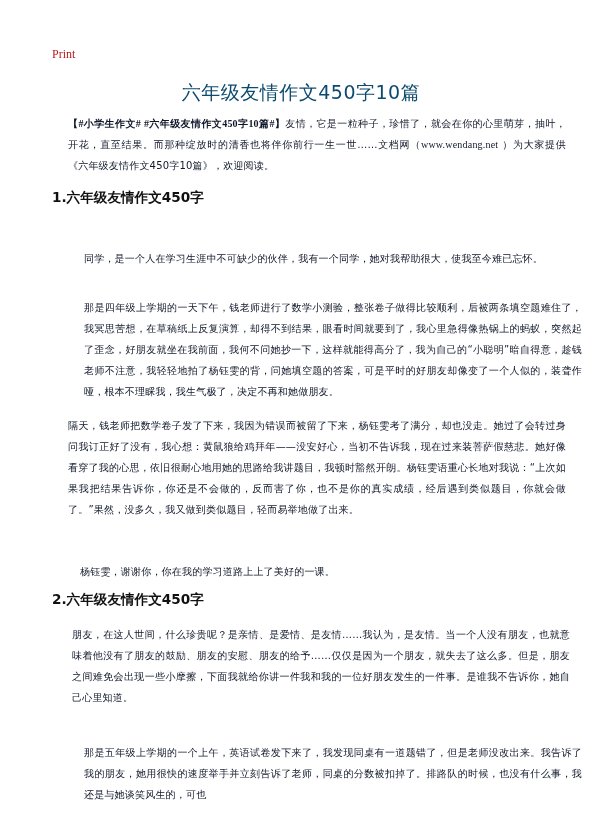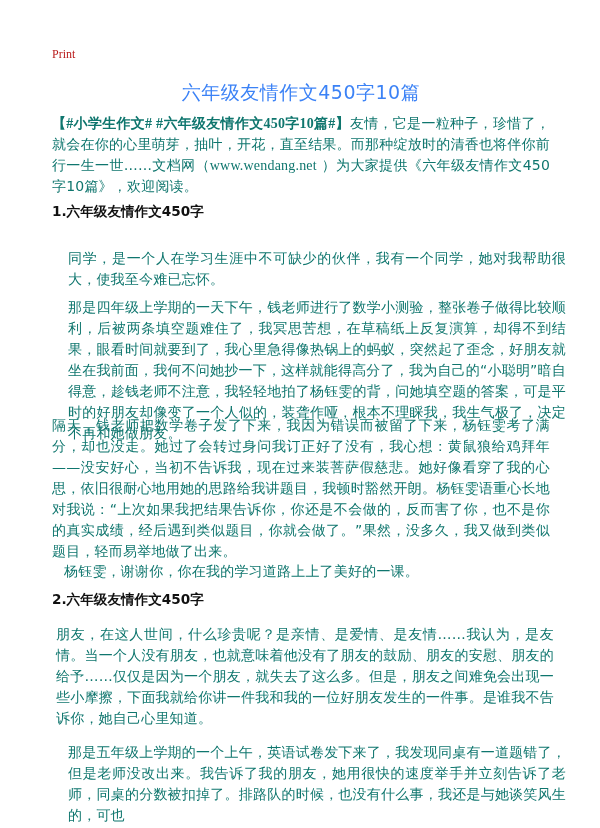--- a/index.html
+++ b/index.html
@@ -9,26 +9,26 @@
       color: #1a1a1a;
     }
     .page { position: absolute; left: 52px; top: 0; width: 498px; }
     .print-label {
       position: absolute; left: 0; top: 47px;
       font-family: "Liberation Serif", "DejaVu Serif", serif;
       font-size: 12px; color: #b91c1c;
     }
     .doc-title {
       position: absolute; left: 0; width: 498px; top: 80px;
-      text-align: center; font-size: 19px; color: #3b82f6; font-weight: normal;
+      text-align: center; font-size: 19px; color: #0c4a6e; font-weight: normal;
       letter-spacing: 0.5px;
     }
     .para {
-      position: absolute; left: 0; width: 498px;
-      font-size: 14px; line-height: 21px; color: #0f766e;
+      position: absolute; left: 16px; width: 498px;
+      font-size: 10px; line-height: 21px; color: #0f172a;
       text-align: justify; text-justify: inter-ideograph; word-break: break-all;
       letter-spacing: 0.2px;
     }
     .tag { font-family: "Liberation Serif", "DejaVu Serif", serif; font-weight: bold; }
     .url { font-family: "Liberation Serif", "DejaVu Serif", serif; }
     .section-heading {
       position: absolute; left: 0; width: 498px;
       font-size: 13.6px; font-weight: bold; color: #111;
       font-family: "DejaVu Sans", "Liberation Sans", sans-serif;
     }
@@ -39,21 +39,21 @@
 <div class="page">
 
   <div class="print-label">Print</div>
 
   <h1 class="doc-title" style="margin:0;">六年级友情作文450字10篇</h1>
 
   <p class="para" style="top:113px; margin:0;">
     <span class="tag">【#小学生作文# #六年级友情作文450字10篇#】</span><span>友情，它是一粒种子，珍惜了，就会在你的心里萌芽，抽叶，开花，直至结果。而那种绽放时的清香也将伴你前行一生一世……文档网（</span><span class="url">www.wendang.net</span><span> ）为大家提供《六年级友情作文450字10篇》，欢迎阅读。</span>
   </p>
 
-  <div class="section-heading" style="top:203px;">1.六年级友情作文450字</div>
+  <div class="section-heading" style="top:189px;">1.六年级友情作文450字</div>
 
   <p class="para" style="top:232px; margin:16px;">同学，是一个人在学习生涯中不可缺少的伙伴，我有一个同学，她对我帮助很大，使我至今难已忘怀。</p>
 
   <p class="para" style="top:281px; margin:16px;">那是四年级上学期的一天下午，钱老师进行了数学小测验，整张卷子做得比较顺利，后被两条填空题难住了，我冥思苦想，在草稿纸上反复演算，却得不到结果，眼看时间就要到了，我心里急得像热锅上的蚂蚁，突然起了歪念，好朋友就坐在我前面，我何不问她抄一下，这样就能得高分了，我为自己的“小聪明”暗自得意，趁钱老师不注意，我轻轻地拍了杨钰雯的背，问她填空题的答案，可是平时的好朋友却像变了一个人似的，装聋作哑，根本不理睬我，我生气极了，决定不再和她做朋友。</p>
 
   <p class="para" style="top:415px; margin:0;">隔天，钱老师把数学卷子发了下来，我因为错误而被留了下来，杨钰雯考了满分，却也没走。她过了会转过身问我订正好了没有，我心想：黄鼠狼给鸡拜年——没安好心，当初不告诉我，现在过来装菩萨假慈悲。她好像看穿了我的心思，依旧很耐心地用她的思路给我讲题目，我顿时豁然开朗。杨钰雯语重心长地对我说：“上次如果我把结果告诉你，你还是不会做的，反而害了你，也不是你的真实成绩，经后遇到类似题目，你就会做了。”果然，没多久，我又做到类似题目，轻而易举地做了出来。</p>
 
   <p class="para" style="top:549px; margin:12px;">杨钰雯，谢谢你，你在我的学习道路上上了美好的一课。</p>
 
   <div class="section-heading" style="top:591px;">2.六年级友情作文450字</div>

